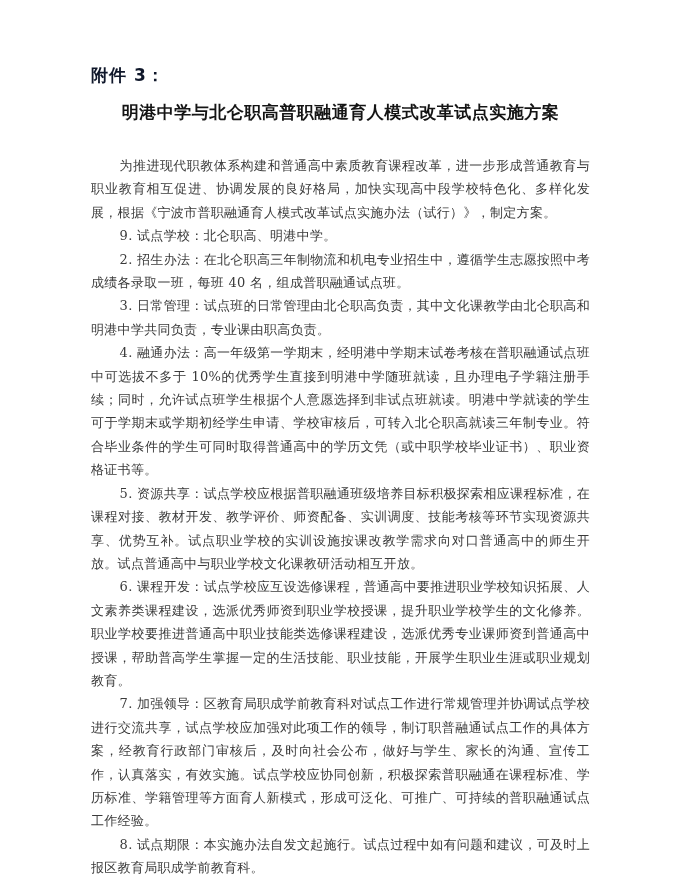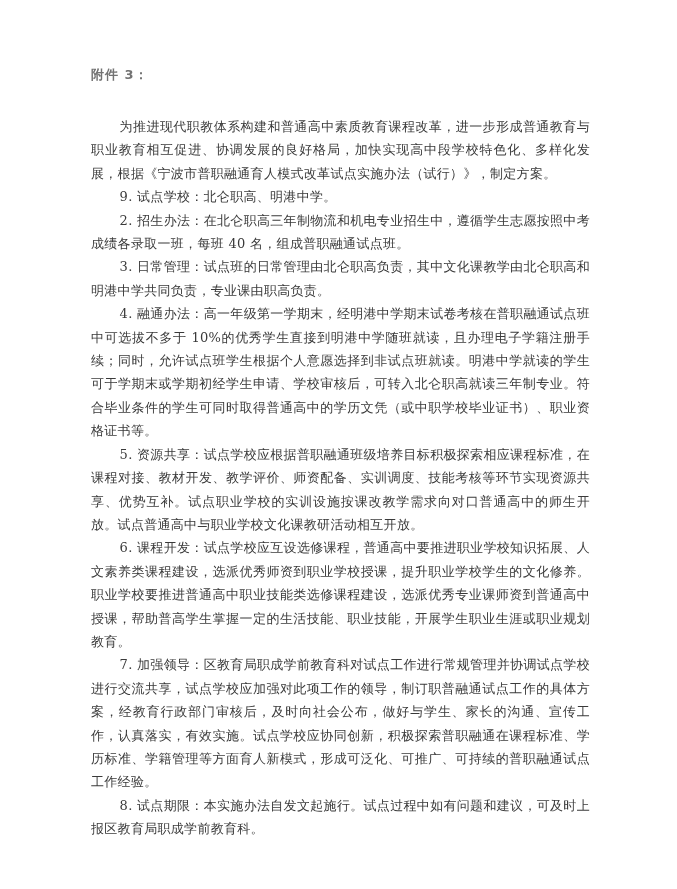--- a/index.html
+++ b/index.html
@@ -13,23 +13,23 @@
     height: 889px;
     background: #ffffff;
     overflow: hidden;
     box-sizing: border-box;
     padding: 66px 87px 0 91px;
     font-family: "DejaVu Serif", serif;
   }
   .attachment-label {
     font-family: "DejaVu Sans", sans-serif;
     font-weight: bold;
-    font-size: 13px;
+    font-size: 17px;
     line-height: 18px;
-    color: #737373;
+    color: #0f172a;
     letter-spacing: 1px;
   }
   .doc-title {
     font-family: "DejaVu Sans", sans-serif;
     font-weight: bold;
     font-size: 17px;
     line-height: 21px;
     color: #141414;
     text-align: center;
     margin-top: 18px;
@@ -49,20 +49,21 @@
     letter-spacing: 0.3px;
     word-break: break-all;
   }
 </style>
 </head>
 <body>
 
 <div class="page">
   <div class="attachment-label">附件 3：</div>
 
+  <div class="doc-title">明港中学与北仑职高普职融通育人模式改革试点实施方案</div>
 
   <div class="doc-body">
     <p>为推进现代职教体系构建和普通高中素质教育课程改革，进一步形成普通教育与职业教育相互促进、协调发展的良好格局，加快实现高中段学校特色化、多样化发展，根据《宁波市普职融通育人模式改革试点实施办法（试行）》，制定方案。</p>
     <p>9. 试点学校：北仑职高、明港中学。</p>
     <p>2. 招生办法：在北仑职高三年制物流和机电专业招生中，遵循学生志愿按照中考成绩各录取一班，每班 40 名，组成普职融通试点班。</p>
     <p>3. 日常管理：试点班的日常管理由北仑职高负责，其中文化课教学由北仑职高和明港中学共同负责，专业课由职高负责。</p>
     <p>4. 融通办法：高一年级第一学期末，经明港中学期末试卷考核在普职融通试点班中可选拔不多于 10%的优秀学生直接到明港中学随班就读，且办理电子学籍注册手续；同时，允许试点班学生根据个人意愿选择到非试点班就读。明港中学就读的学生可于学期末或学期初经学生申请、学校审核后，可转入北仑职高就读三年制专业。符合毕业条件的学生可同时取得普通高中的学历文凭（或中职学校毕业证书）、职业资格证书等。</p>
     <p>5. 资源共享：试点学校应根据普职融通班级培养目标积极探索相应课程标准，在课程对接、教材开发、教学评价、师资配备、实训调度、技能考核等环节实现资源共享、优势互补。试点职业学校的实训设施按课改教学需求向对口普通高中的师生开放。试点普通高中与职业学校文化课教研活动相互开放。</p>
     <p>6. 课程开发：试点学校应互设选修课程，普通高中要推进职业学校知识拓展、人文素养类课程建设，选派优秀师资到职业学校授课，提升职业学校学生的文化修养。职业学校要推进普通高中职业技能类选修课程建设，选派优秀专业课师资到普通高中授课，帮助普高学生掌握一定的生活技能、职业技能，开展学生职业生涯或职业规划教育。</p>
     <p>7. 加强领导：区教育局职成学前教育科对试点工作进行常规管理并协调试点学校进行交流共享，试点学校应加强对此项工作的领导，制订职普融通试点工作的具体方案，经教育行政部门审核后，及时向社会公布，做好与学生、家长的沟通、宣传工作，认真落实，有效实施。试点学校应协同创新，积极探索普职融通在课程标准、学历标准、学籍管理等方面育人新模式，形成可泛化、可推广、可持续的普职融通试点工作经验。</p>

